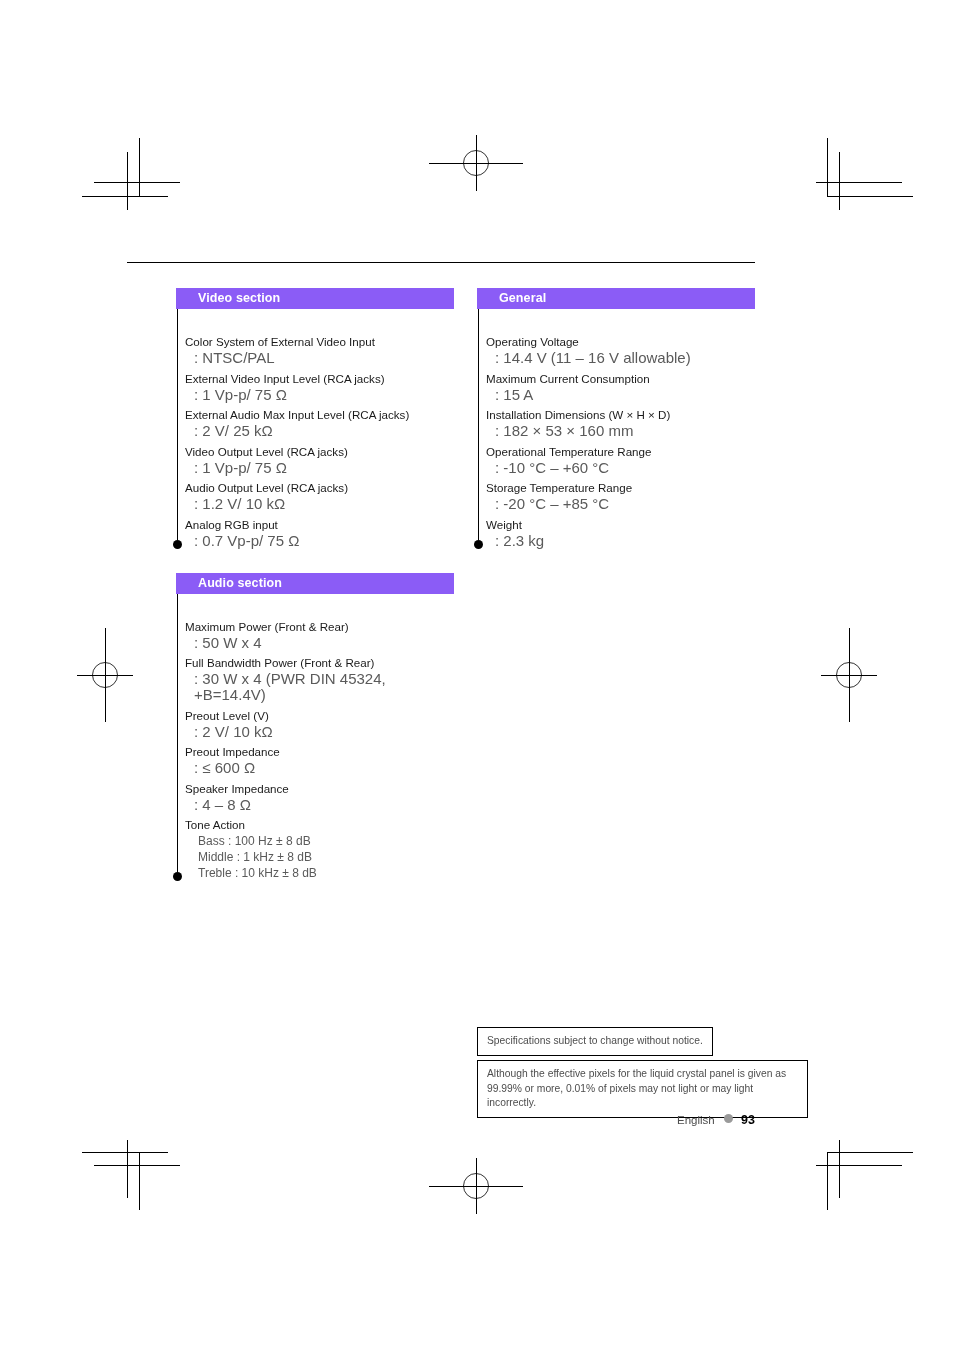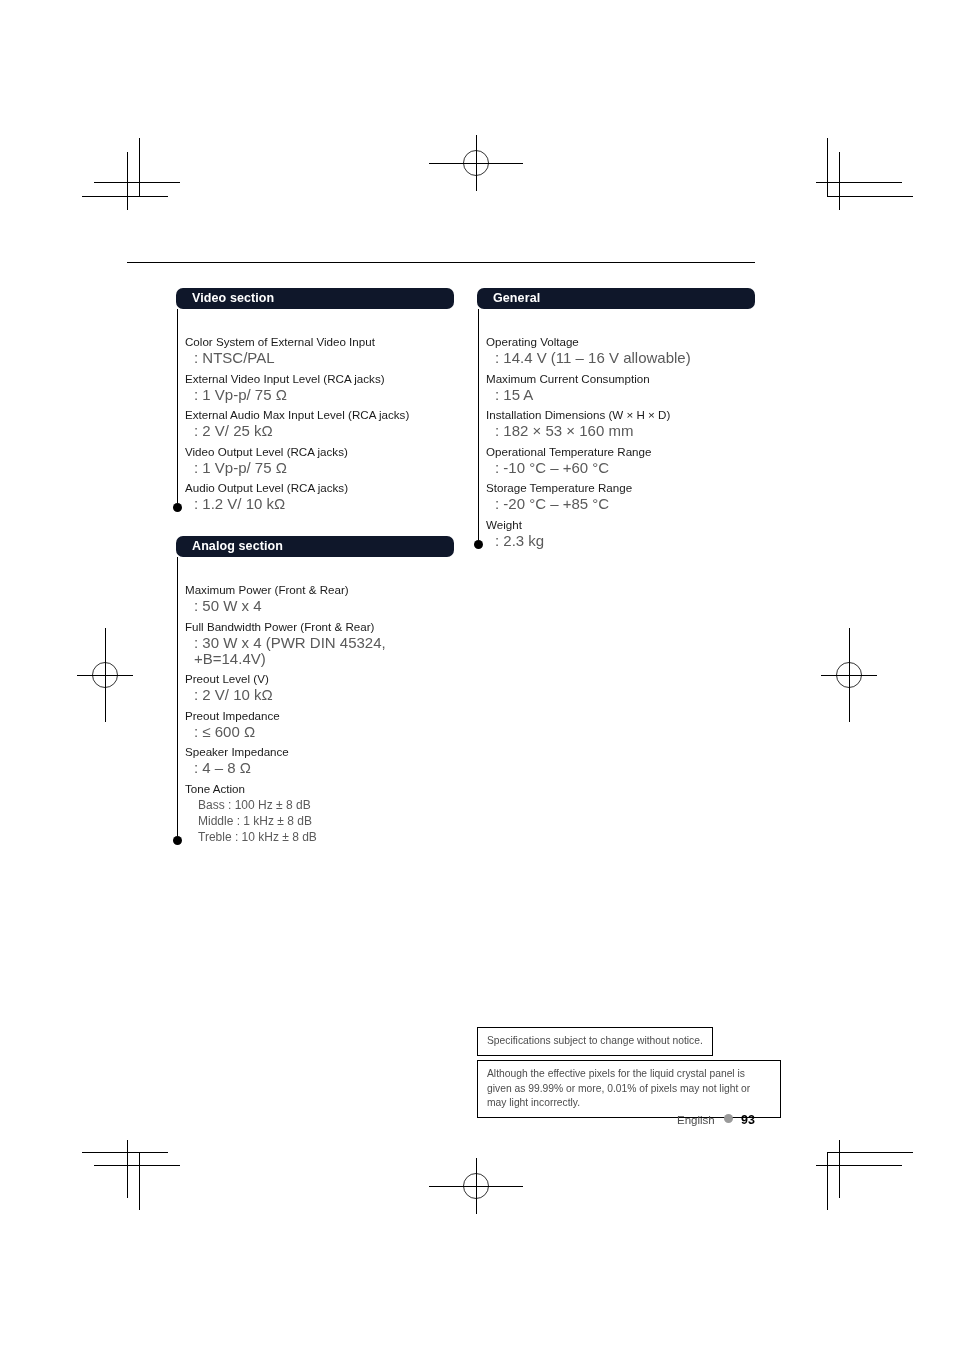--- a/index.html
+++ b/index.html
@@ -53,30 +53,29 @@
     position: absolute;
     top: 288px;
   }
   .col-left  { left: 176px; width: 278px; }
   .col-right { left: 477px; width: 278px; }
 
   .spec-block { position: relative; }
   .spec-block + .spec-block { margin-top: 24px; }
 
   .section-header {
-    background: #0f172a;
+    background: #8b5cf6;
     color: #fff;
     font-size: 12.5px;
     font-weight: bold;
     line-height: 21px;
     height: 21px;
-    padding-left: 16px;
+    padding-left: 22px;
     box-sizing: border-box;
     letter-spacing: 0.1px;
-    border-radius: 7px;
   }
 
   .section-body {
     position: relative;
     padding-left: 9px;
     padding-top: 24px;
   }
   
   .section-body::before {
     content: "";
@@ -122,21 +121,21 @@
   .note-box {
     position: absolute;
     box-sizing: border-box;
     border: 1px solid #000;
     padding: 6px 9px;
     font-size: 10.3px;
     line-height: 14.5px;
     color: #4d4d4d;
   }
   #note-1 { left: 477px; top: 1027px; width: 236px; }
-  #note-2 { left: 477px; top: 1060px; width: 304px; }
+  #note-2 { left: 477px; top: 1060px; width: 331px; }
 
   .page-footer {
     position: absolute;
     left: 477px;
     top: 1113px;
     width: 278px;
     text-align: right;
     font-size: 11.5px;
     color: #4d4d4d;
   }
@@ -222,25 +221,29 @@
         <div class="spec-value">: 2 V/ 25 kΩ</div>
       </div>
       <div class="spec-item">
         <div class="spec-name">Video Output Level (RCA jacks)</div>
         <div class="spec-value">: 1 Vp-p/ 75 Ω</div>
       </div>
       <div class="spec-item">
         <div class="spec-name">Audio Output Level (RCA jacks)</div>
         <div class="spec-value">: 1.2 V/ 10 kΩ</div>
       </div>
+      <div class="spec-item">
+        <div class="spec-name">Analog RGB input</div>
+        <div class="spec-value">: 0.7 Vp-p/ 75 Ω</div>
+      </div>
     </div>
   </div>
 
   <div class="spec-block">
-    <div class="section-header">Analog section</div>
+    <div class="section-header">Audio section</div>
     <div class="section-body">
       <div class="spec-item">
         <div class="spec-name">Maximum Power (Front &amp; Rear)</div>
         <div class="spec-value">: 50 W x 4</div>
       </div>
       <div class="spec-item">
         <div class="spec-name">Full Bandwidth Power (Front &amp; Rear)</div>
         <div class="spec-value">: 30 W x 4 (PWR DIN 45324, +B=14.4V)</div>
       </div>
       <div class="spec-item">

